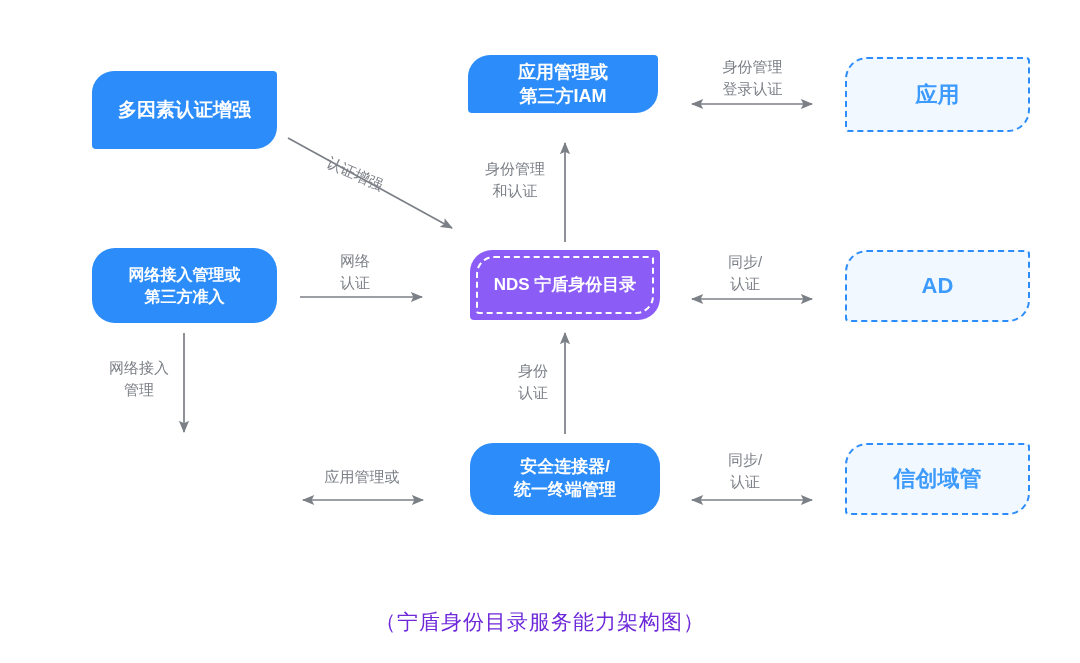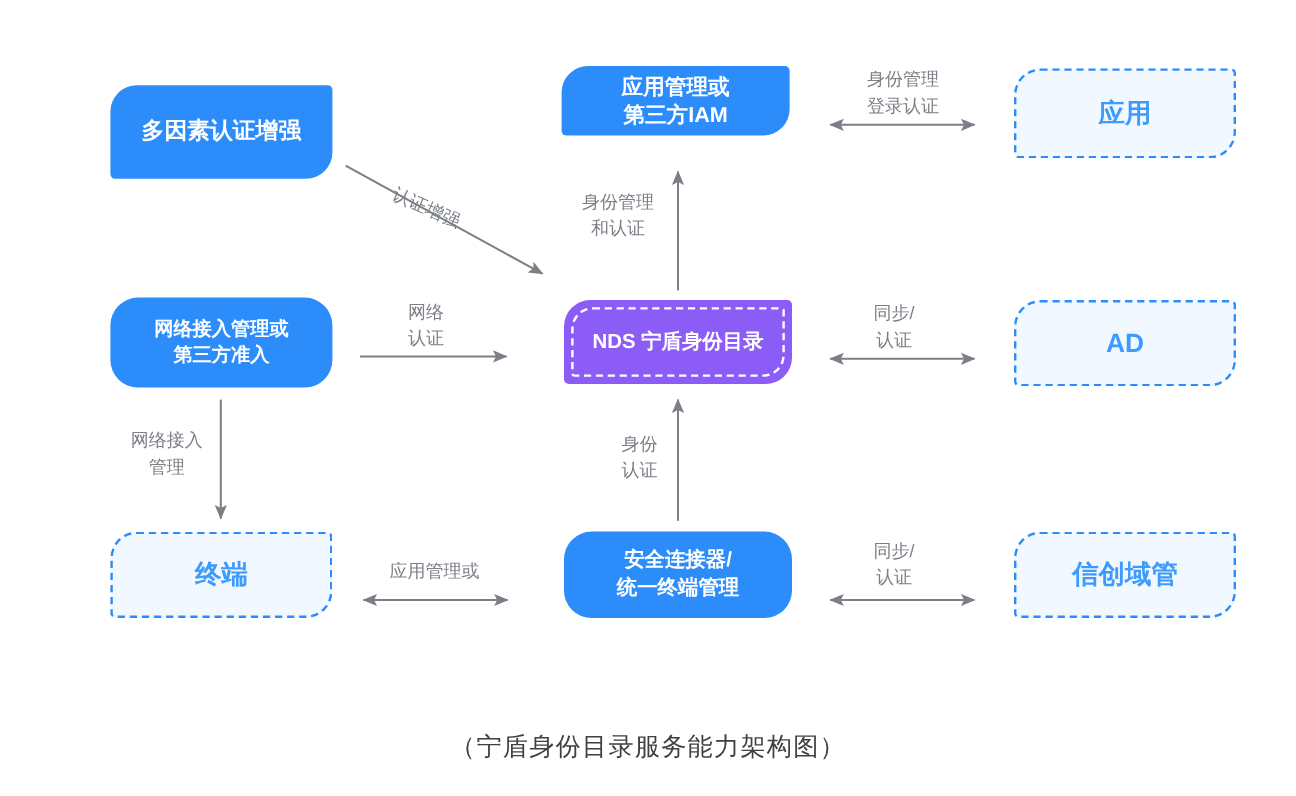--- a/index.html
+++ b/index.html
@@ -63,21 +63,21 @@
   .conn-label.rot{
     transform:rotate(24deg);
     transform-origin:center center;
   }
 
   
   .caption{
     position:absolute;
     left:0;width:1080px;
     text-align:center;
-    color:#404040;
+    color:#6d28d9;
     font-size:21px;
     letter-spacing:1px;
   }
 
   svg.arrows{position:absolute;left:0;top:0;width:1080px;height:663px;pointer-events:none;}
 </style>
 </head>
 <body>
 
 <div id="stage">
@@ -132,23 +132,20 @@
 
   <div class="node solid-dashed" id="n-nds" style="left: 470px; top: 250px; width: 190px; height: 70px; font-size: 17px;">
     <span class="ring"></span>
     <span class="label">NDS 宁盾身份目录</span>
   </div>
 
   <div class="node ghost" id="n-ad" style="left: 845px; top: 250px; width: 185px; height: 72px; font-size: 22px; text-align: center;">
     <span class="label">AD</span>
   </div>
 
-  <div class="node ghost" id="n-terminal" style="left: 92px; top: 443px; width: 185px; height: 72px; font-size: 22px;">
-    <span class="label">终端</span>
-  </div>
 
   <div class="node solid" id="n-connector" style="left: 470px; top: 443px; width: 190px; height: 72px; font-size: 17px; border-radius: 23px;">
     <span class="label">安全连接器/
 统一终端管理</span>
   </div>
 
   <div class="node ghost" id="n-domain" style="left: 845px; top: 443px; width: 185px; height: 72px; font-size: 22px;">
     <span class="label">信创域管</span>
   </div>
 

